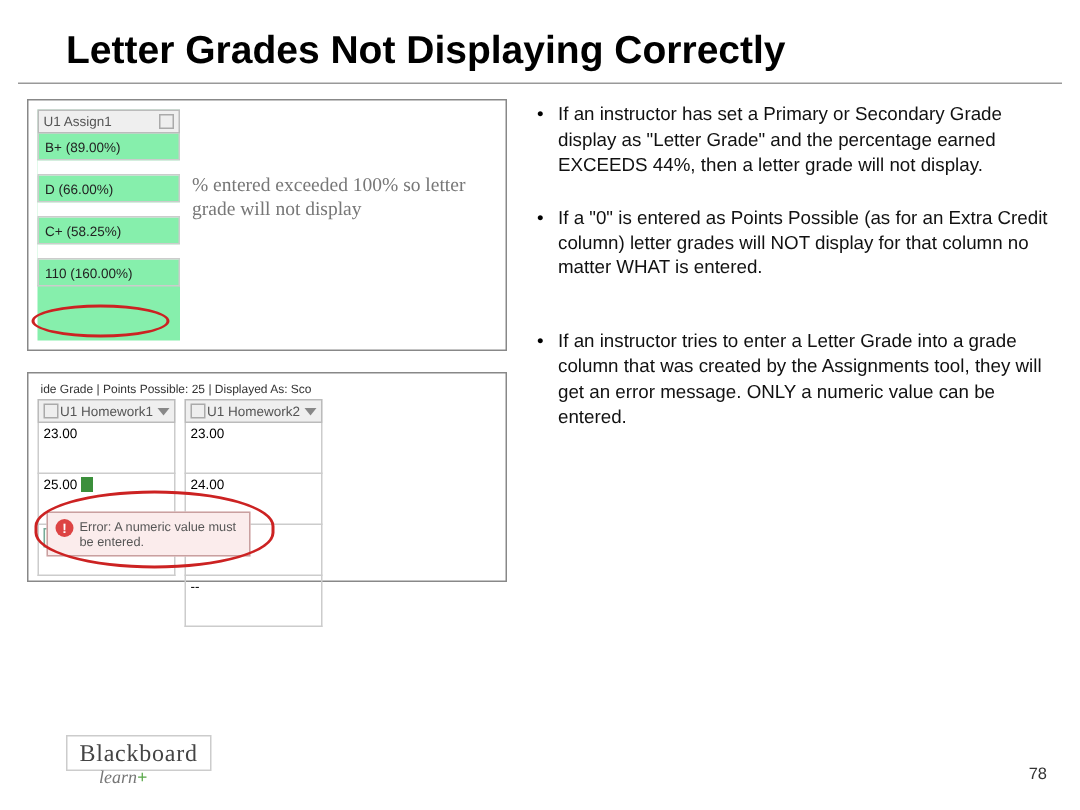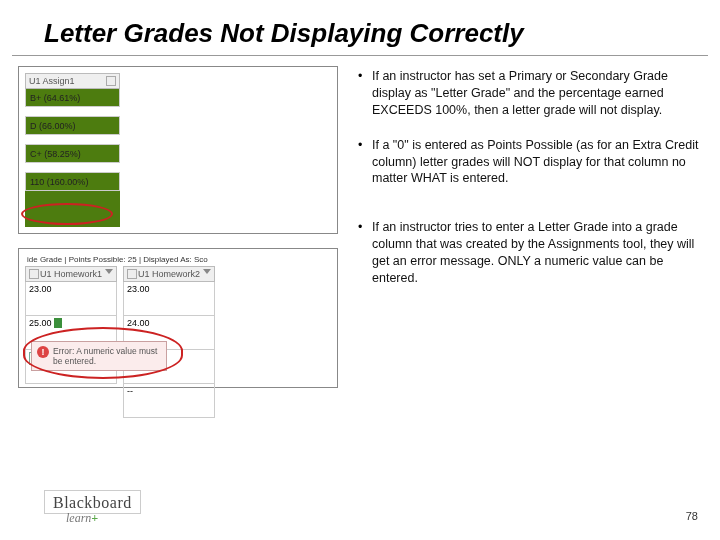--- a/index.html
+++ b/index.html
@@ -11,21 +11,20 @@
     position: relative;
     overflow: hidden;
   }
   .title {
     font-size: 26px;
     font-weight: bold;
     color: #000;
     padding: 18px 0 6px 32px;
     border-bottom: 1px solid #999;
     margin: 0 12px 10px 12px;
-    font-style: italic;
   }
   .content {
     display: flex;
     padding: 0 18px;
     gap: 14px;
   }
   .left-col {
     width: 320px;
     display: flex;
     flex-direction: column;
@@ -37,21 +36,21 @@
     background: #fff;
   }
   .frame1 {
     height: 168px;
     position: relative;
     display: flex;
     gap: 8px;
   }
   .gradecol {
     width: 95px;
-    background: #4d7c0f;
+    background: #86efac;
     position: relative;
   }
   .gradecol .colhdr {
     background: #efefef;
     border: 1px solid #bbb;
     font-size: 9px;
     color: #555;
     padding: 2px 3px;
     display: flex;
     justify-content: space-between;
@@ -100,20 +99,21 @@
     width: 92px;
   }
   .hw .hdr {
     background: #efefef;
     border: 1px solid #bbb;
     padding: 2px 3px;
     font-size: 9px;
     color: #555;
     display: flex;
     justify-content: space-between;
+    align-items: center;
   }
   .hw .cell {
     border: 1px solid #ccc;
     border-top: none;
     padding: 2px 3px;
     height: 34px;
     display: flex;
     align-items: flex-start;
     position: relative;
   }
@@ -206,29 +206,30 @@
 
 <div class="content">
   <div class="left-col">
 
     <div class="frame frame1">
       <div class="gradecol">
         <div class="colhdr">
           <span>U1 Assign1</span>
           <span class="menubox"></span>
         </div>
-        <div class="row">B+ (64.61%)</div>
+        <div class="row">B+ (89.00%)</div>
         <div class="row gap"></div>
         <div class="row">D (66.00%)</div>
         <div class="row gap"></div>
         <div class="row">C+ (58.25%)</div>
         <div class="row gap"></div>
         <div class="row">110 (160.00%)</div>
         <div class="circ-red" style="left:-4px; top:130px; width:92px; height:22px;"></div>
       </div>
+      <div class="annot">% entered exceeded 100% so letter grade will not display</div>
     </div>
 
     <div class="frame frame2">
       <div class="top">ide Grade | Points Possible: 25 | Displayed As: Sco</div>
       <div class="hw-cols">
         <div class="hw">
           <div class="hdr">
             <span class="menubox"></span>
             <span>U1 Homework1</span>
             <span class="chev"></span>
@@ -269,21 +270,21 @@
         <div class="err-icn">!</div>
         <div>Error: A numeric value must be entered.</div>
       </div>
       <div class="circ-red" style="left:4px; top:78px; width:160px; height:52px; border-radius:60%/55%;"></div>
     </div>
 
   </div>
 
   <div class="right-col">
     <ul class="bullets">
-      <li>If an instructor has set a Primary or Secondary Grade display as "Letter Grade" and the percentage earned EXCEEDS 100%, then a letter grade will not display.</li>
+      <li>If an instructor has set a Primary or Secondary Grade display as "Letter Grade" and the percentage earned EXCEEDS 44%, then a letter grade will not display.</li>
       <li>If a "0" is entered as Points Possible (as for an Extra Credit column) letter grades will NOT display for that column no matter WHAT is entered.</li>
       <li class="extra-gap">If an instructor tries to enter a Letter Grade into a grade column that was created by the Assignments tool, they will get an error message. ONLY a numeric value can be entered.</li>
     </ul>
   </div>
 </div>
 
 <div class="footer-logo">
   <div class="bb"><span>Blackboard</span></div>
   <div class="ln"><span>learn</span><span class="plus">+</span></div>
 </div>

